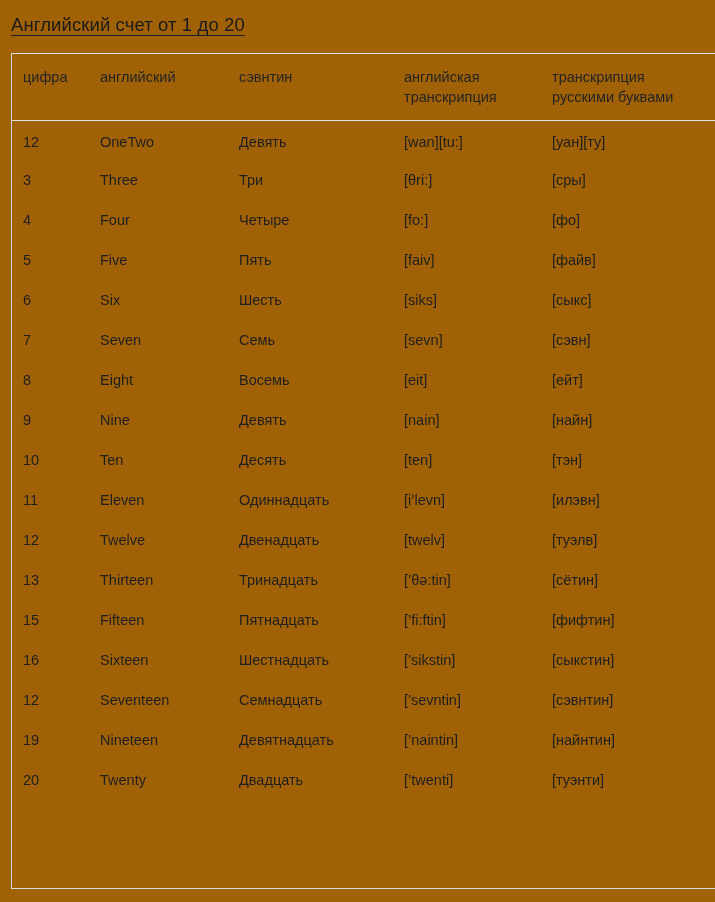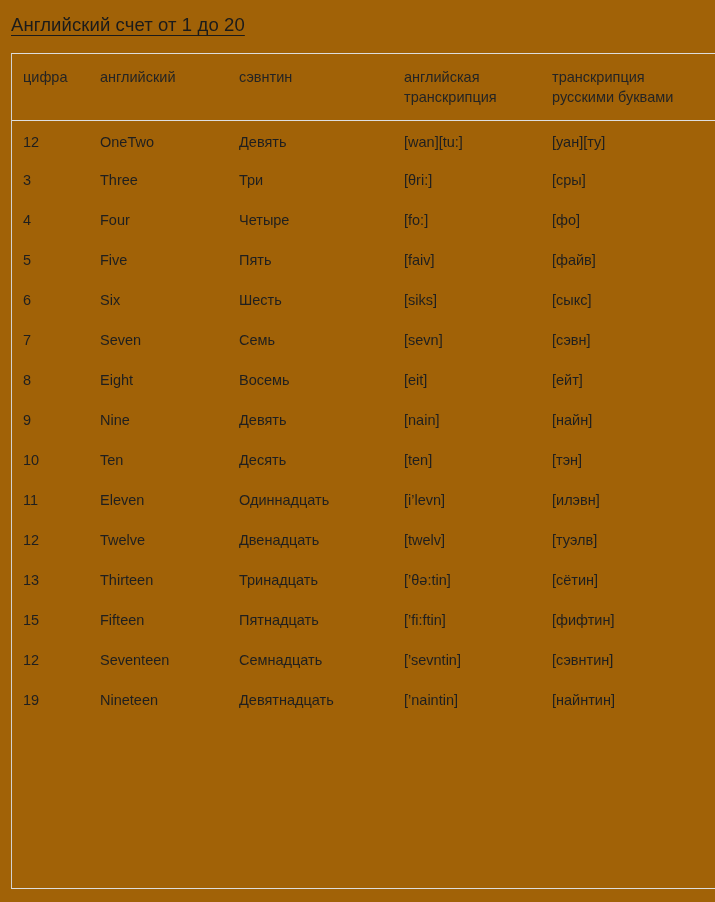--- a/index.html
+++ b/index.html
@@ -206,30 +206,44 @@
             <td>[сётин]</td>
           </tr>
           <tr>
             <td class="first-col">15</td>
             <td>Fifteen</td>
             <td>Пятнадцать</td>
             <td>[’fi:ftin]</td>
             <td>[фифтин]</td>
           </tr>
           <tr>
+            <td class="first-col">16</td>
+            <td>Sixteen</td>
+            <td>Шестнадцать</td>
+            <td>[’sikstin]</td>
+            <td>[сыкстин]</td>
+          </tr>
+          <tr>
             <td class="first-col">12</td>
             <td>Seventeen</td>
             <td>Семнадцать</td>
             <td>[’sevntin]</td>
             <td>[сэвнтин]</td>
           </tr>
           <tr>
             <td class="first-col">19</td>
             <td>Nineteen</td>
             <td>Девятнадцать</td>
             <td>[’naintin]</td>
             <td>[найнтин]</td>
           </tr>
+          <tr>
+            <td class="first-col">20</td>
+            <td>Twenty</td>
+            <td>Двадцать</td>
+            <td>[’twenti]</td>
+            <td>[туэнти]</td>
+          </tr>
         </tbody>
     </table>
   </div>
 
 </div>
 
 </body></html>

